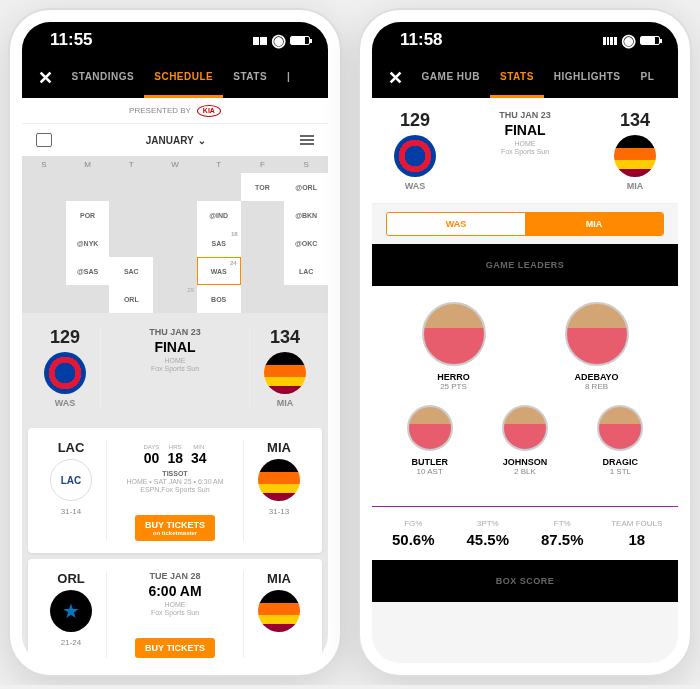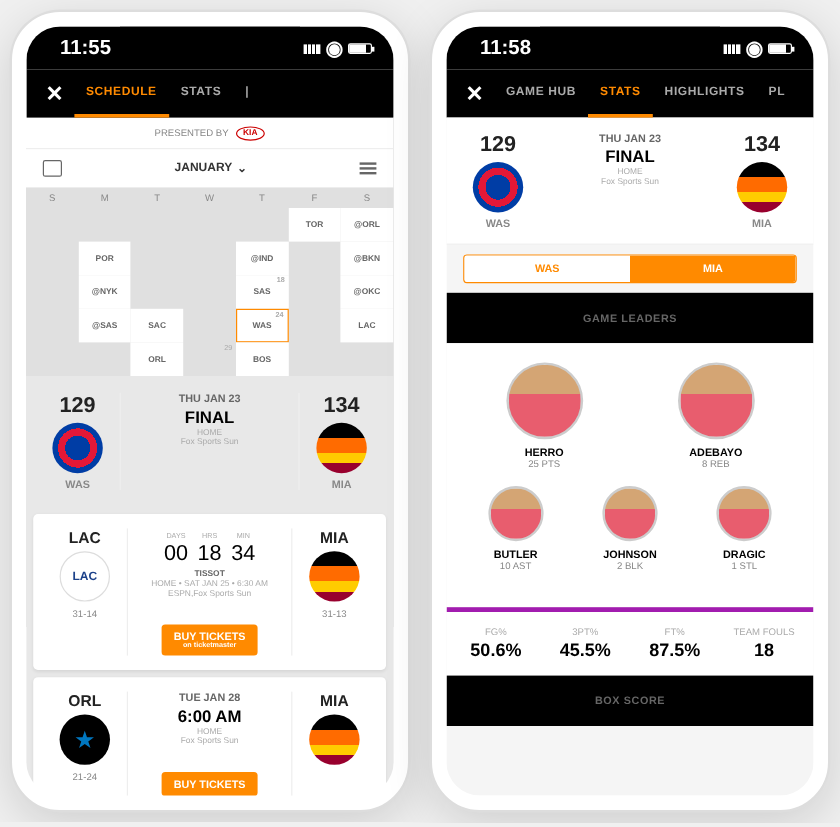--- a/index.html
+++ b/index.html
@@ -10,21 +10,21 @@
 .status-icons{display:flex;gap:4px;align-items:center}
 .nav-tabs{height:40px;background:#000;color:#aaa;display:flex;align-items:center;padding:0 8px;font-size:10px;font-weight:700;letter-spacing:.5px}
 .nav-tabs .close{color:#fff;font-size:18px;padding:0 8px}
 .nav-tabs .tab{padding:0 10px;height:100%;display:flex;align-items:center;border-bottom:3px solid transparent}
 .nav-tabs .tab.active{color:#ff8a00;border-bottom-color:#ff8a00}
 .content{overflow-y:auto;height:calc(100% - 76px);background:#e8e8e8}
 
 .presented{height:26px;background:#fff;display:flex;align-items:center;justify-content:center;font-size:8px;color:#888;gap:6px;border-bottom:1px solid #eee}
 .kia{width:24px;height:12px;border:1px solid #c00;border-radius:50%;display:flex;align-items:center;justify-content:center;color:#c00;font-size:7px;font-weight:700}
 .month-row{height:32px;background:#fff;display:flex;align-items:center;justify-content:space-between;padding:0 14px;font-size:10px;font-weight:700;color:#333}
-.month-center{display:flex;align-items:flex-start;gap:4px}
+.month-center{display:flex;align-items:center;gap:4px}
 .cal-icon{width:16px;height:14px;border:1.5px solid #666;border-radius:2px;position:relative}
 .list-icon{display:flex;flex-direction:column;gap:2px}
 .list-icon span{width:14px;height:2px;background:#666}
 .weekdays{display:grid;grid-template-columns:repeat(7,1fr);background:#e0e0e0;font-size:8px;color:#888;text-align:center;padding:4px 0}
 .cal-grid{display:grid;grid-template-columns:repeat(7,1fr);background:#e0e0e0}
 .cal-cell{height:28px;font-size:7px;color:#666;display:flex;align-items:center;justify-content:center;position:relative}
 .cal-cell.game{background:#fff;font-weight:600}
 .cal-cell.sel{border:1.5px solid #ff8a00}
 .cal-cell .num{position:absolute;top:2px;right:3px;font-size:6px;color:#aaa}
 .game-card{background:#fff;margin:6px;border-radius:4px;display:flex;padding:12px 8px;box-shadow:0 1px 3px rgba(0,0,0,.08)}
@@ -34,39 +34,39 @@
 .team-logo{width:42px;height:42px;border-radius:50%;margin:4px auto;display:flex;align-items:center;justify-content:center;font-size:20px}
 .team-abbr{font-size:9px;color:#888;font-weight:600}
 .team-rec{font-size:8px;color:#888;margin-top:6px}
 .game-mid{flex:1;text-align:center;border-left:1px solid #eee;border-right:1px solid #eee;padding:0 6px}
 .game-date{font-size:9px;color:#666;font-weight:600}
 .game-status{font-size:14px;font-weight:700;margin:2px 0}
 .game-sub{font-size:7px;color:#aaa;margin:1px 0}
 .countdown{display:flex;justify-content:center;gap:8px;margin:4px 0}
 .cd-unit{text-align:center}
 .cd-lbl{font-size:6px;color:#aaa}
-.cd-val{font-size:18px;font-weight:400}
+.cd-val{font-size:14px;font-weight:700}
 .tissot{font-size:7px;color:#666;font-weight:700}
 .buy-btn{background:#ff8a00;color:#fff;font-size:9px;font-weight:700;padding:5px 10px;border-radius:3px;display:inline-block;margin-top:21px}
 .buy-sub{font-size:6px;display:block}
 
 .p2-header{background:#fff;display:flex;padding:12px 8px;border-bottom:1px solid #eee}
 .seg-toggle{display:flex;margin:8px 14px;border:1.5px solid #ff8a00;border-radius:3px;overflow:hidden;font-size:9px;font-weight:700}
 .seg-toggle div{flex:1;text-align:center;padding:6px}
 .seg-toggle .active{background:#ff8a00;color:#fff}
 .seg-toggle .inactive{color:#ff8a00;background:#fff}
 .section-hdr{background:#000000;text-align:center;font-size:9px;font-weight:700;color:#666;padding:16px;letter-spacing:.5px}
 .leaders{background:#fff;padding:16px 10px}
 .leader-row{display:flex;justify-content:space-between;margin-bottom:14px}
 .leader{text-align:center;flex:1}
 .avatar{width:64px;height:64px;border-radius:50%;border:2px solid #ccc;margin:0 auto 6px;background:linear-gradient(#d4a574 40%,#e85d6e 40%);overflow:hidden;position:relative}
 .avatar.sm{width:46px;height:46px}
 .leader-name{font-size:9px;font-weight:700}
 .leader-stat{font-size:8px;color:#888}
-.team-stats{background:#fff;display:flex;padding:12px 4px;border-top:4px solid #a21caf}
+.team-stats{background:#fff;display:flex;padding:12px 4px;border-top:1px solid #a21caf}
 .stat-col{flex:1;text-align:center}
 .stat-lbl{font-size:8px;color:#aaa}
 .stat-val{font-size:15px;font-weight:600;margin-top:3px}
 .logo-was{background:radial-gradient(circle,#003da5 35%,#e31837 35% 55%,#003da5 55%)}
 .logo-mia{background:linear-gradient(#000 30%,#ff6b00 30% 60%,#ffcc00 60% 80%,#98002e 80%)}
 .logo-lac{background:#fff;border:1px solid #ddd;color:#1d428a;font-size:10px;font-weight:900}
 .logo-orl{background:#000;color:#0077c0}
 .signal::before{content:"";display:inline-block;width:14px;height:8px;background:linear-gradient(to right,#fff 20%,transparent 20% 25%,#fff 25% 45%,transparent 45% 50%,#fff 50% 70%,transparent 70% 75%,#fff 75%)}
 .battery{width:20px;height:9px;border:1px solid #fff;border-radius:2px;position:relative}
 .battery::after{content:"";position:absolute;right:-3px;top:2px;width:2px;height:4px;background:#fff}
@@ -82,20 +82,21 @@
     <div class="status-icons">
       <span class="signal"></span>
       <span>◉</span>
       <div class="battery">
           <span></span>
         </div>
     </div>
   </div>
   <div class="nav-tabs">
     <span class="close">✕</span>
+    <span class="tab">STANDINGS</span>
     <span class="tab active">SCHEDULE</span>
     <span class="tab">STATS</span>
     <span class="tab">|</span>
   </div>
   <div class="content">
     <div class="presented">
       <span>PRESENTED BY</span>
       <span class="kia">KIA</span>
     </div>
     <div class="month-row">

